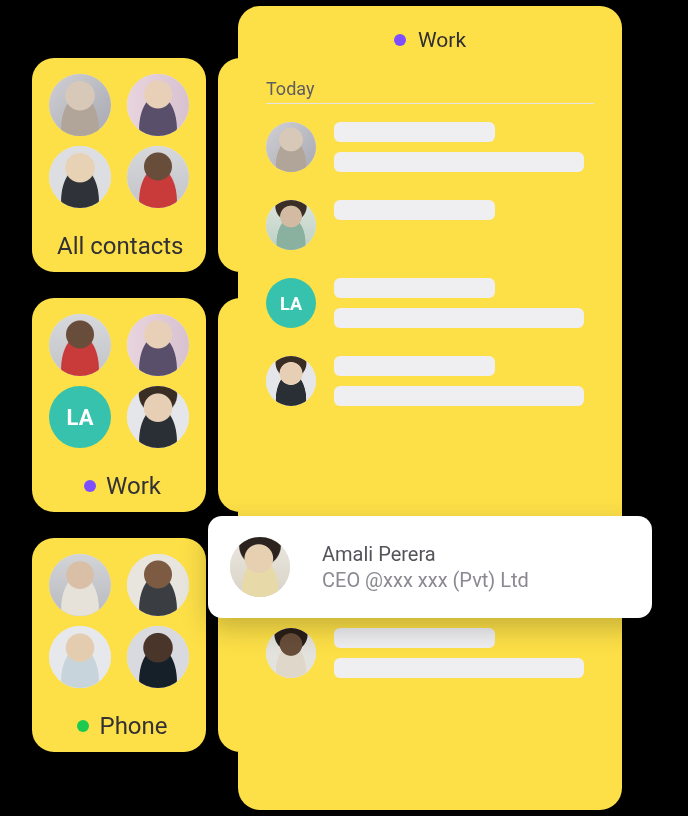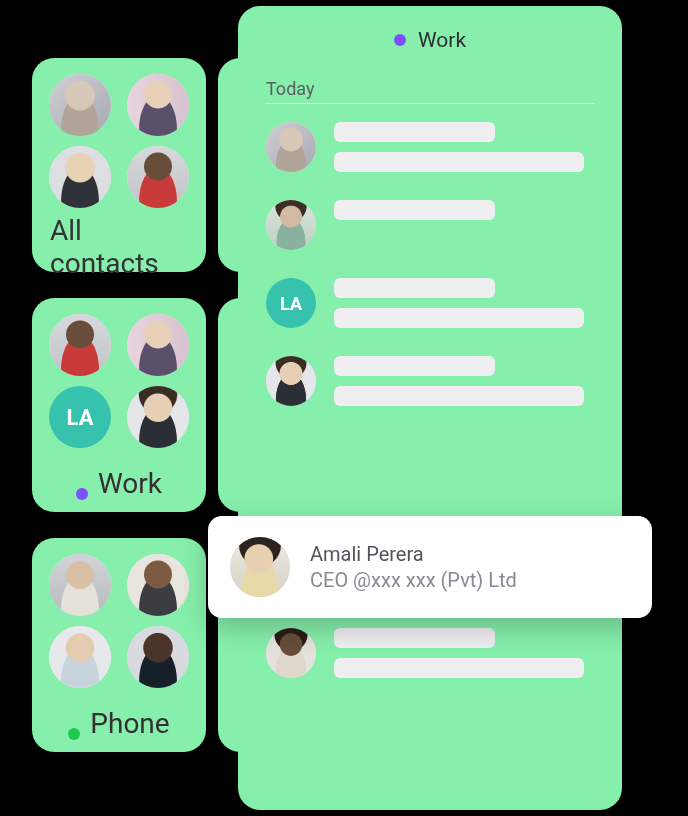--- a/index.html
+++ b/index.html
@@ -5,21 +5,21 @@
   * { box-sizing: border-box; margin: 0; padding: 0; }
   body {
     width: 688px;
     height: 816px;
     background: #000;
     font-family: -apple-system, BlinkMacSystemFont, "Segoe UI", Roboto, sans-serif;
     position: relative;
     overflow: hidden;
   }
   .card {
-    background: #86efac;
+    background: #fde047;
     border-radius: 22px;
     position: absolute;
   }
   .group-card {
     width: 174px;
     height: 214px;
     padding: 16px 14px 12px 14px;
     display: flex;
     flex-direction: column;
   }
@@ -109,26 +109,27 @@
                 radial-gradient(ellipse at 50% 88%, #dfd8ca 0%, #dfd8ca 42%, transparent 44%),
                 #e4e2dc;
   }
   .avatar-photo.pout::before {
     background: radial-gradient(circle at 50% 33%, #d2bba2 0%, #d2bba2 25%, transparent 27%),
                 radial-gradient(circle at 50% 12%, #3a2e26 0%, #3a2e26 30%, transparent 32%),
                 radial-gradient(ellipse at 50% 86%, #8ab0a0 0%, #8ab0a0 40%, transparent 42%),
                 linear-gradient(#dce4dc, #bcd0c4);
   }
   .group-label {
-    font-size: 28px;
+    font-size: 24px;
     color: #333134;
     display: flex;
-    align-items: flex-end;
+    align-items: center;
     gap: 10px;
     padding: 6px 4px 0 4px;
+    margin-left: 7px;
   }
   .dot { width: 12px; height: 12px; border-radius: 50%; flex: 0 0 auto; }
   .dot.purple { background: #7d4fff; }
   .dot.green { background: #1ec94f; }
 
   .main-card {
     left: 238px; top: 6px;
     width: 384px; height: 804px;
     padding: 22px 0 0 0;
   }
@@ -167,21 +168,21 @@
   .highlight-card {
     position: absolute;
     left: 208px; top: 516px;
     width: 444px;
     height: 102px;
     background: #fff;
     border-radius: 14px;
     box-shadow: 0 10px 28px rgba(0,0,0,0.22);
     display: flex;
     align-items: center;
-    gap: 20px;
+    gap: 32px;
     padding: 0 22px;
   }
   .highlight-card .avatar { width: 60px; height: 60px; flex: 0 0 auto; }
   .highlight-text { display: flex; flex-direction: column; gap: 2px; }
   .contact-name { font-size: 20px; color: #55535a; }
   .contact-subtitle { font-size: 20px; color: #8c8891; }
 </style>
 </head>
 <body>
 

